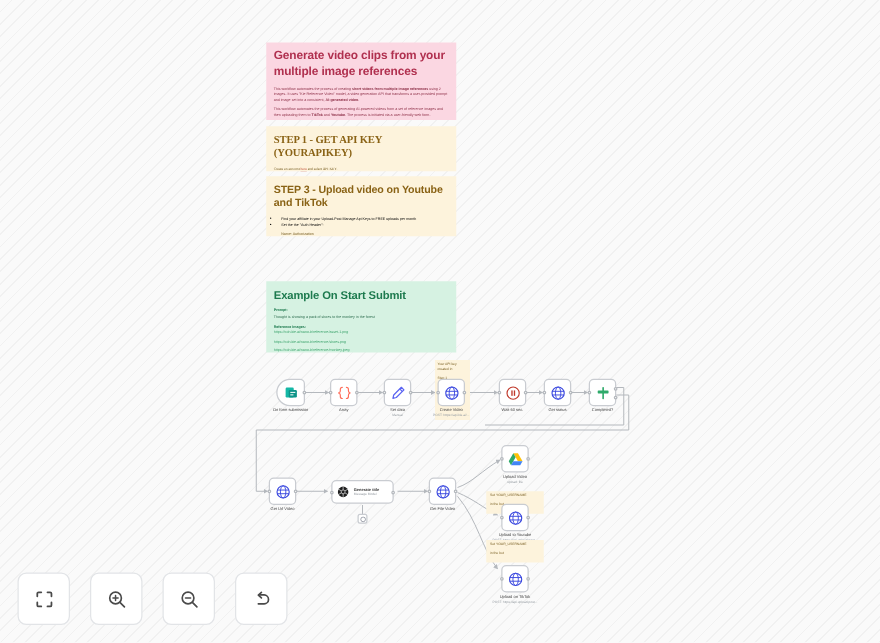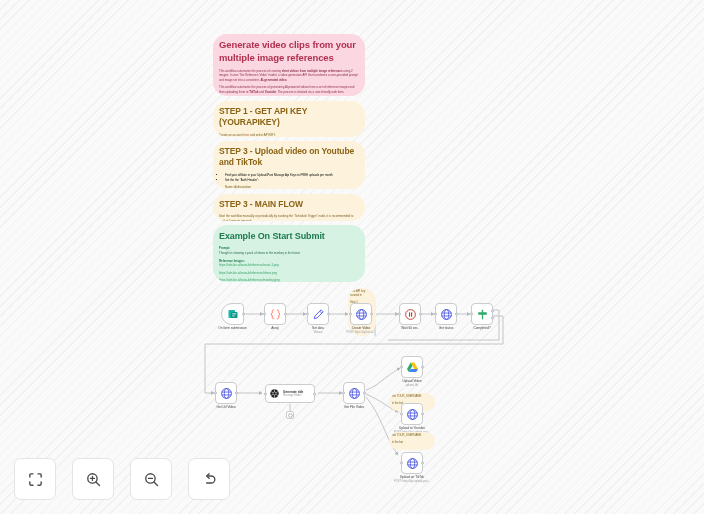--- a/index.html
+++ b/index.html
@@ -17,21 +17,21 @@
       -45deg,
       #f1f1f1 0px, #f1f1f1 1px,
       #fafafa 1px, #fafafa 7px
     );
     overflow: hidden;
   }
 
   
   .note {
     position: absolute;
-    border-radius: 14px;
+    border-radius: 0;
     padding: 5px 6px;
     overflow: hidden;
   }
   .note-pink   { background:#fbd7e2; }
   .note-yellow { background:#fdf3dc; }
   .note-green  { background:#d6f2e2; }
 
   .note-title {
     font-size: 8.5px;
     font-weight: bold;
@@ -176,21 +176,21 @@
   <div class="note note-pink" style="left:213px; top:34px; width:152px; height:62px;">
     <div class="note-title">Generate video clips from your multiple image references</div>
     <p class="note-p">
       <span>This workflow automates the process of creating </span><b>short videos from multiple image references</b><span> using 2 images. It uses "Kie Reference Video" model, a video generation API that transforms a user-provided prompt and image set into a consistent, </span><b>AI-generated video</b><span>.</span>
     </p>
     <p class="note-p">
       <span>This workflow automates the process of generating AI-powered videos from a set of reference images and then uploading them to </span><b>TikTok</b><span> and </span><b>Youtube</b><span>. The process is initiated via a user-friendly web form.</span>
     </p>
   </div>
 
-  <div class="note note-yellow" style="left:213px; top:101px; width:152px; height:36px;">
+  <div class="note note-yellow" style="left:213px; top:101px; width:152px; height:36px;font-family:Liberation Serif, serif;">
     <div class="note-title">STEP 1 - GET API KEY (YOURAPIKEY)</div>
     <p class="note-p">
       <span>Create an account </span><span class="lnk">here</span><span> and select API KEY.</span>
     </p>
 
   </div>
 
   <div class="note note-yellow" style="left:213px; top:141px; width:152px; height:48px;">
     <div class="note-title">STEP 3 - Upload video on Youtube and TikTok</div>
     <ul class="note-ul">
@@ -199,24 +199,20 @@
       </li>
       <li>Set the the "Auth Header":</li>
     </ul>
     <div class="note-sub">
       <p class="note-p">Name: Authorization</p>
 
     </div>
 
   </div>
 
-  <div class="note note-yellow" style="left:213px; top:194px; width:152px; height:27px;">
-    <div class="note-title">STEP 3 - MAIN FLOW</div>
-    <p class="note-p">Start the workflow manually or periodically by invoking the "Schedule Trigger" node, it is recommended to work at 5 minute intervals.</p>
-  </div>
 
   <div class="note note-green" style="left:213px; top:225px; width:152px; height:57px;">
     <div class="note-title">Example On Start Submit</div>
     <div class="note-lbl">Prompt:</div>
     <p class="note-p">Thought is showing a pack of shoes to the monkey in the forest</p>
     <div class="note-lbl">Reference Images:</div>
     <p class="note-p lnk">https://cdn.kie.ai/nano-b/reference/asset-1.png</p>
     <p class="note-p lnk">https://cdn.kie.ai/nano-b/reference/shoes.png</p>
     <p class="note-p lnk">https://cdn.kie.ai/nano-b/reference/monkey.jpeg</p>
 

